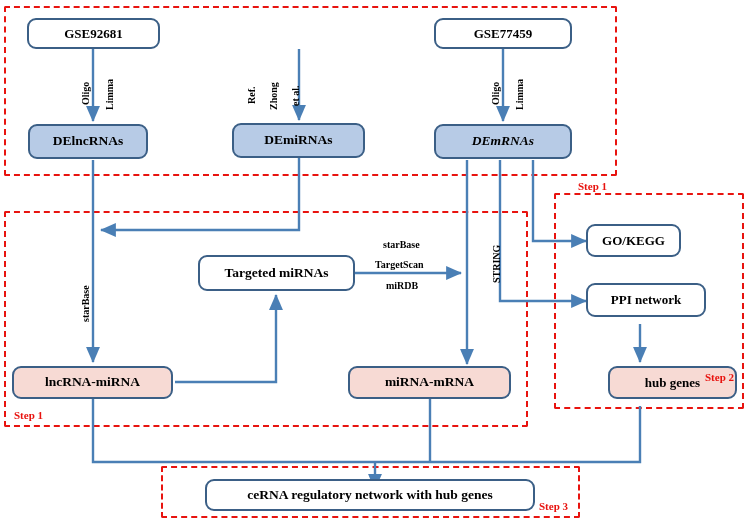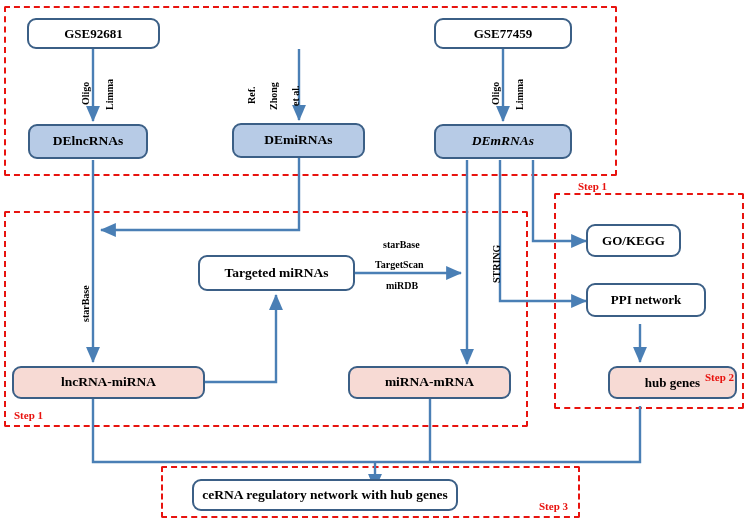--- a/index.html
+++ b/index.html
@@ -129,25 +129,25 @@
   <div class="node blue" style="left:434px; top:124px; width:138px; height:35px; font-size:13.5px;font-style:italic;">DEmRNAs</div>
 
   <div class="node white" style="left:198px; top:255px; width:157px; height:36px; font-size:13.5px;">Targeted miRNAs</div>
 
   <div class="node white" style="left:586px; top:224px; width:95px; height:33px; font-size:13px;">GO/KEGG</div>
 
   <div class="node white" style="left:586px; top:283px; width:120px; height:34px; font-size:13px;">PPI network</div>
 
   <div class="node pink" style="left:608px; top:366px; width:129px; height:33px; font-size:13px;">hub genes</div>
 
-  <div class="node pink" style="left:12px; top:366px; width:193px; height:33px; font-size:13.5px;">lncRNA-miRNA</div>
+  <div class="node pink" style="left:12px; top:366px; width:161px; height:33px; font-size:13.5px;">lncRNA-miRNA</div>
 
   <div class="node pink" style="left:348px; top:366px; width:163px; height:33px; font-size:13.5px;">miRNA-mRNA</div>
 
-  <div class="node white" style="left:192px; top:479px; width:266px; height:32px; font-size:13.5px;">ceRNA regulatory network with hub genes</div>
+  <div class="node white" style="left:205px; top:479px; width:330px; height:32px; font-size:13.5px;">ceRNA regulatory network with hub genes</div>
 
   <div class="edge-label vert" style="left:80px; top:105px;">Oligo</div>
   <div class="edge-label vert" style="left:104px; top:110px;">Limma</div>
 
   <div class="edge-label vert" style="left:246px; top:104px;">Ref.</div>
   <div class="edge-label vert" style="left:268px; top:110px;">Zhong</div>
   <div class="edge-label vert" style="left:290px; top:106px;">et al.</div>
 
   <div class="edge-label vert" style="left:490px; top:105px;">Oligo</div>
   <div class="edge-label vert" style="left:514px; top:110px;">Limma</div>

